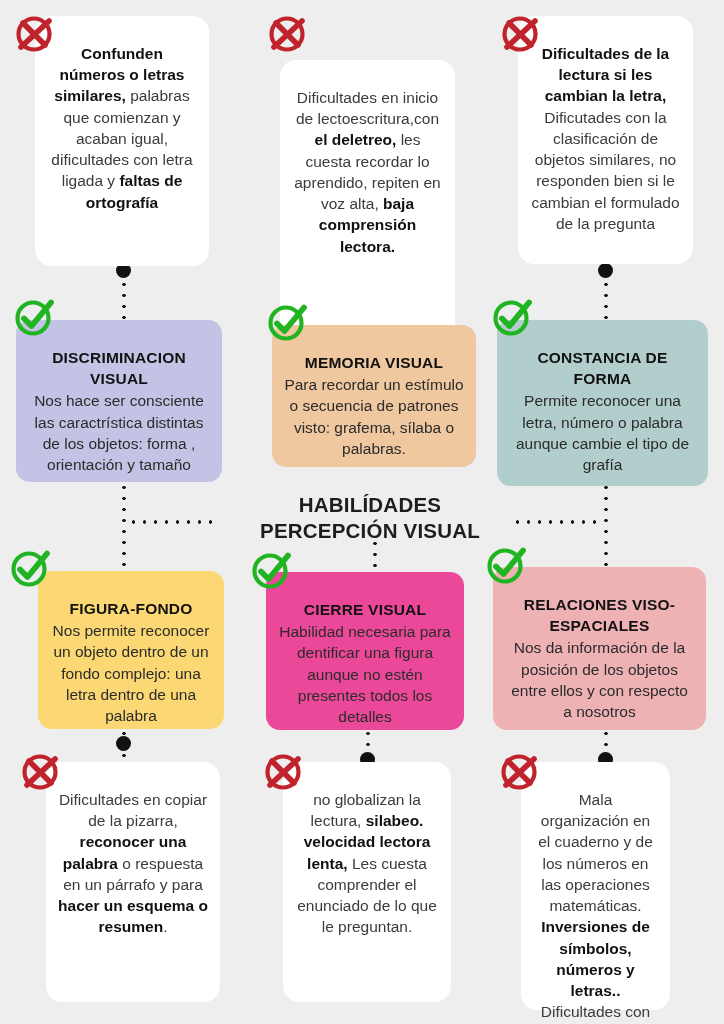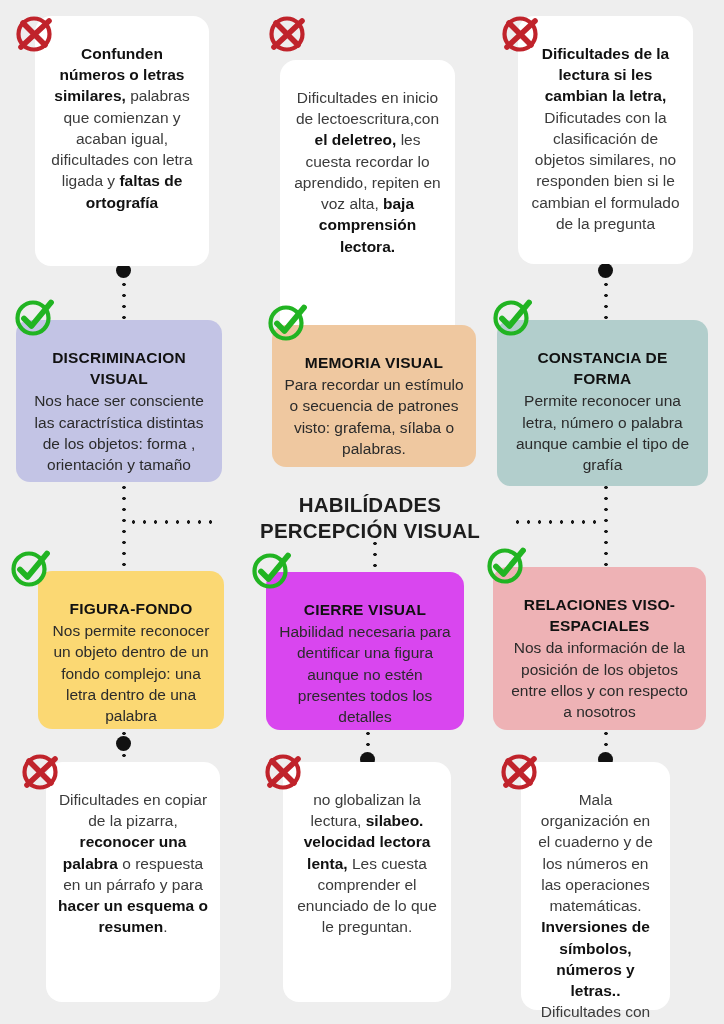--- a/index.html
+++ b/index.html
@@ -142,21 +142,21 @@
   </div>
 
   <div id="center-title" style="left:250px; top:492px; width:240px;">
     <div>HABILÍDADES</div>
     <div>PERCEPCIÓN VISUAL</div>
   </div>
 
   <div class="card colored" style="left:38px; top:571px; width:186px; height:158px; background:#FBD873;">
     <p class="para"><span class="title">FIGURA-FONDO</span><span>Nos permite reconocer un objeto dentro de un fondo complejo: una letra dentro de una palabra</span></p>
   </div>
-  <div class="card colored" style="left:266px; top:572px; width:198px; height:158px; background:#d946ef;">
+  <div class="card colored" style="left:266px; top:572px; width:198px; height:158px; background:#ec4899;">
     <p class="para"><span class="title">CIERRE VISUAL</span><span>Habilidad necesaria para dentificar una figura aunque no estén presentes todos los detalles</span></p>
   </div>
   <div class="card colored" style="left:493px; top:567px; width:213px; height:163px; background:#EEB2B5;">
     <p class="para"><span class="title">RELACIONES VISO-ESPACIALES</span><span>Nos da información de  la posición de los objetos entre ellos y con respecto a nosotros</span></p>
   </div>
 
   <div class="card white" style="left:46px; top:762px; width:174px; height:240px;">
     <p class="para"><span>Dificultades en copiar de la pizarra, </span><b>reconocer una palabra</b><span> o respuesta en un párrafo y para </span><b>hacer un esquema o resumen</b><span>.</span></p>
   </div>
   <div class="card white" style="left:283px; top:762px; width:168px; height:240px;align-items:center;">

